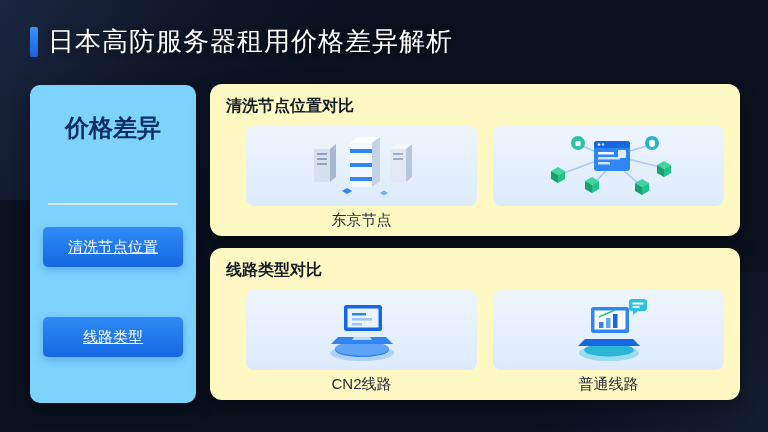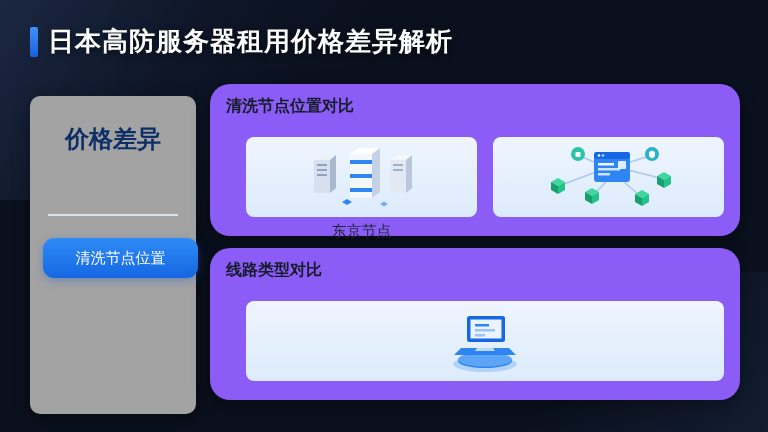--- a/index.html
+++ b/index.html
@@ -20,58 +20,58 @@
     pointer-events:none;
   }
 
   
   .title-row { position:absolute; left:30px; top:24px; display:flex; align-items:center; }
   .title-bar {
     width:8px; height:30px; border-radius:2px; margin-right:10px;
     background:linear-gradient(180deg,#3b93ff,#1a5fd8);
   }
   .page-title {
-    color:#ffffff; font-size:26px; font-weight:bold; letter-spacing:1px;
+    color:#ffffff; font-size:26px; font-weight:normal; letter-spacing:1px;
     text-shadow:0 2px 6px rgba(0,0,0,.5);
   }
 
   
   .sidebar {
-    position:absolute; left:30px; top:96px; width:166px; height:318px;
-    background:#a3a3a3; border-radius:10px;
+    position:absolute; left:30px; top:85px; width:166px; height:318px;
+    background:#7dd3fc; border-radius:10px;
     box-shadow:0 6px 18px rgba(0,0,0,.35);
   }
   .sidebar-title {
     margin-top:26px; text-align:center;
     font-size:24px; font-weight:bold; color:#0d2f66; line-height:1.45;
   }
   .sidebar-divider {
     position:absolute; left:18px; top:118px; width:130px; height:2px;
     background:#dde3ec;
   }
   .side-btn {
-    position:absolute; left:13px; width:155px; height:40px;
+    position:absolute; left:13px; width:140px; height:40px;
     background:linear-gradient(180deg,#2f8bf5,#1567e2);
-    border-radius:11px; color:#ffffff; font-size:15px;
+    border-radius:5px; color:#ffffff; font-size:15px;
     display:flex; align-items:center; justify-content:center;
-    cursor:pointer; box-shadow:0 3px 8px rgba(26,95,216,.35);
+    cursor:pointer; box-shadow:0 3px 8px rgba(26,95,216,.35);text-decoration:underline;
   }
   .side-btn-1 { top:142px; }
   .side-btn-2 { top:232px; }
 
   
   .card {
     position:absolute; left:210px; width:530px; height:152px;
-    background:#8b5cf6; border-radius:20px; padding:12px 16px;
+    background:#fef9c3; border-radius:12px; padding:12px 16px;
     box-shadow:0 6px 18px rgba(0,0,0,.35);
   }
   .card-1 { top:84px; }
   .card-2 { top:248px; }
   .card-heading { font-size:16px; font-weight:bold; color:#141c28; }
-  .panel-row { display:flex; gap:16px; margin-top:20px;padding-left:20px; }
+  .panel-row { display:flex; gap:16px; margin-top:9px;padding-left:20px; }
   .panel-group { flex:1; text-align:center; }
   .panel {
     height:80px; border-radius:8px;
     background:linear-gradient(180deg,#eff5fe 0%,#dcebfc 100%);
     display:flex; align-items:center; justify-content:center;
   }
   .panel-label { margin-top:5px; font-size:15px; color:#1f2736; }
 </style>
 </head>
 <body>
@@ -83,20 +83,21 @@
   <div class="title-bar"></div>
   <div class="page-title">日本高防服务器租用价格差异解析</div>
 </div>
 
 <div class="sidebar">
   <div class="sidebar-title">
     <div>价格差异</div>
   </div>
   <div class="sidebar-divider"></div>
   <div class="side-btn side-btn-1">清洗节点位置</div>
+  <div class="side-btn side-btn-2">线路类型</div>
 </div>
 
 <div class="card card-1">
   <div class="card-heading">清洗节点位置对比</div>
   <div class="panel-row">
     <div class="panel-group">
       <div class="panel">
         <svg width="140" height="66" viewBox="0 0 140 66">
 
           <polygon points="22,16 28,11 44,11 38,16" fill="#edf2f9"></polygon>
@@ -182,15 +183,37 @@
           <ellipse cx="60" cy="51.5" rx="27" ry="7" fill="#5ea4f7"></ellipse>
           <rect x="42" y="8" width="38" height="26" rx="2.5" fill="#1567e2"></rect>
           <rect x="45.5" y="11.5" width="31" height="19" fill="#eaf3ff"></rect>
           <rect x="50" y="16" width="14" height="2.5" fill="#2f86f3"></rect>
           <rect x="50" y="21" width="20" height="2.5" fill="#9cc4f5"></rect>
           <rect x="50" y="26" width="10" height="2.5" fill="#9cc4f5"></rect>
           <polygon points="36,40 84,40 91,47 29,47" fill="#2f86f3"></polygon>
           <polygon points="52,40 68,40 70,43 50,43" fill="#bcd8fb"></polygon>
         </svg>
       </div>
+      <div class="panel-label">CN2线路</div>
+    </div>
+    <div class="panel-group">
+      <div class="panel">
+        <svg width="120" height="66" viewBox="0 0 120 66">
+          <ellipse cx="60" cy="56" rx="30" ry="8" fill="#54cbe2" opacity=".5"></ellipse>
+          <ellipse cx="60" cy="53" rx="25" ry="6.5" fill="#2ab4d6"></ellipse>
+          <rect x="42" y="10" width="38" height="26" rx="2.5" fill="#2f86f3"></rect>
+          <rect x="45.5" y="13.5" width="31" height="19" fill="#ffffff"></rect>
+          <rect x="50" y="25" width="4.5" height="6" fill="#2f86f3"></rect>
+          <rect x="57" y="21" width="4.5" height="10" fill="#5ea4f7"></rect>
+          <rect x="64" y="17" width="4.5" height="14" fill="#1567e2"></rect>
+          <path d="M50,20 L66,13" stroke="#22c28a" stroke-width="1.5" fill="none"></path>
+          <polygon points="36,42 84,42 91,49 29,49" fill="#1567e2"></polygon>
+
+          <rect x="80" y="2" width="18" height="12" rx="3" fill="#2ec1dd"></rect>
+          <polygon points="84,14 84,18 89,14" fill="#2ec1dd"></polygon>
+          <rect x="83.5" y="5.5" width="11" height="2" fill="#ffffff"></rect>
+          <rect x="83.5" y="9" width="7" height="2" fill="#d8f5fb"></rect>
+        </svg>
+      </div>
+      <div class="panel-label">普通线路</div>
     </div>
   </div>
 </div>
 
 </body></html>

